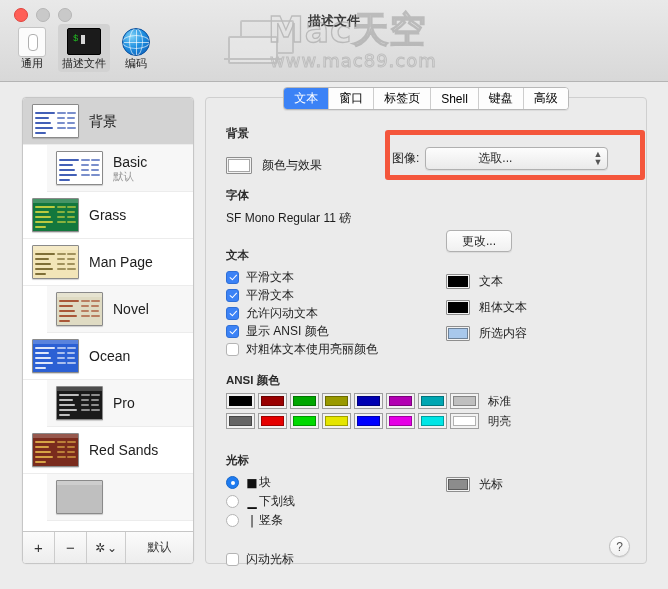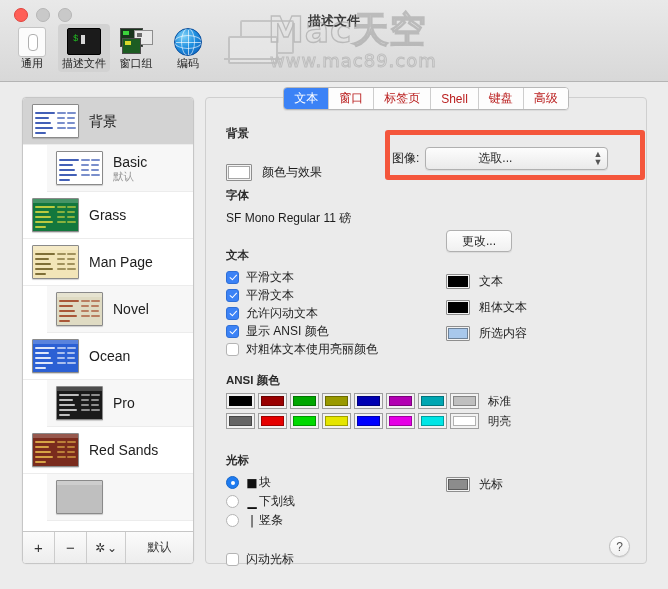--- a/index.html
+++ b/index.html
@@ -107,21 +107,21 @@
   
   .content{
     position:absolute;left:205px;top:97px;width:440px;height:465px;
     background:#ebebeb;border:1px solid #cfcfcf;border-radius:4px;
   }
   .tabbar{position:absolute;left:0;top:-11px;width:440px;display:flex;justify-content:center;}
   .tabs{display:flex;border:1px solid #b8b8b8;border-radius:4px;overflow:hidden;
         background:#fdfdfd;box-shadow:0 1px 1px rgba(0,0,0,.07);height:21px;}
   .tab{
     display:flex;align-items:center;justify-content:center;padding:0 10px;
-    font-size:12px;color:#b91c1c;border-right:1px solid #cdcdcd;background:#fdfdfd;
+    font-size:12px;color:#000000;border-right:1px solid #cdcdcd;background:#fdfdfd;
   }
   .tab:last-child{border-right:none;}
   .tab.sel{background:#3b82f6;color:#fff;}
 
   .sec{position:absolute;}
   .sech{font-size:11.5px;font-weight:bold;color:#2c2c2c;}
   .lbl{font-size:12px;color:#1d1d1d;}
 
   .cwell{
     width:24px;height:15px;border:1px solid #8e8e8e;border-radius:1px;
@@ -213,36 +213,20 @@
         <div class="tblabel">通用</div>
       </div>
       <div class="tbitem sel">
         <div class="tbicon">
           <div class="ic-term">
               <span class="pr">$</span>
               <span class="cur"></span>
             </div>
         </div>
         <div class="tblabel">描述文件</div>
-      </div>
-      <div class="tbitem">
-        <div class="tbicon">
-          <div class="ic-wg">
-              <div class="w1">
-                <i class="g"></i>
-              </div>
-              <div class="w2">
-                <i class="g"></i>
-              </div>
-              <div class="w3">
-                <i class="g"></i>
-              </div>
-            </div>
-        </div>
-        <div class="tblabel">窗口组</div>
       </div>
       <div class="tbitem">
         <div class="tbicon">
           <div class="ic-globe">
               <span class="m1"></span>
               <span class="m2"></span>
             </div>
         </div>
         <div class="tblabel">编码</div>
       </div>
@@ -446,21 +430,21 @@
           <div class="tab">标签页</div>
           <div class="tab">Shell</div>
           <div class="tab">键盘</div>
           <div class="tab">高级</div>
         </div>
     </div>
 
     <div class="sec" style="left:20px;top:28px;">
       <div class="sech">背景</div>
     </div>
-    <div class="sec" style="left:20px;top:66px;display:flex;">
+    <div class="sec" style="left:20px;top:59px;display:flex;">
       <span class="cwell big">
           <i id="bg-color-well" style="background: rgb(255, 255, 255);"></i>
         </span>
       <span class="lbl" style="margin-left:10px;">颜色与效果</span>
     </div>
     <div class="sec" style="left:186px;top:49px;width:228px;display:flex;align-items:center;">
       <span class="lbl">图像:</span>
       <div class="popup" style="margin-left:6px;width:181px;">
         <span class="ptext">选取...</span>
         <span class="arrows">▲<br>▼</span>

